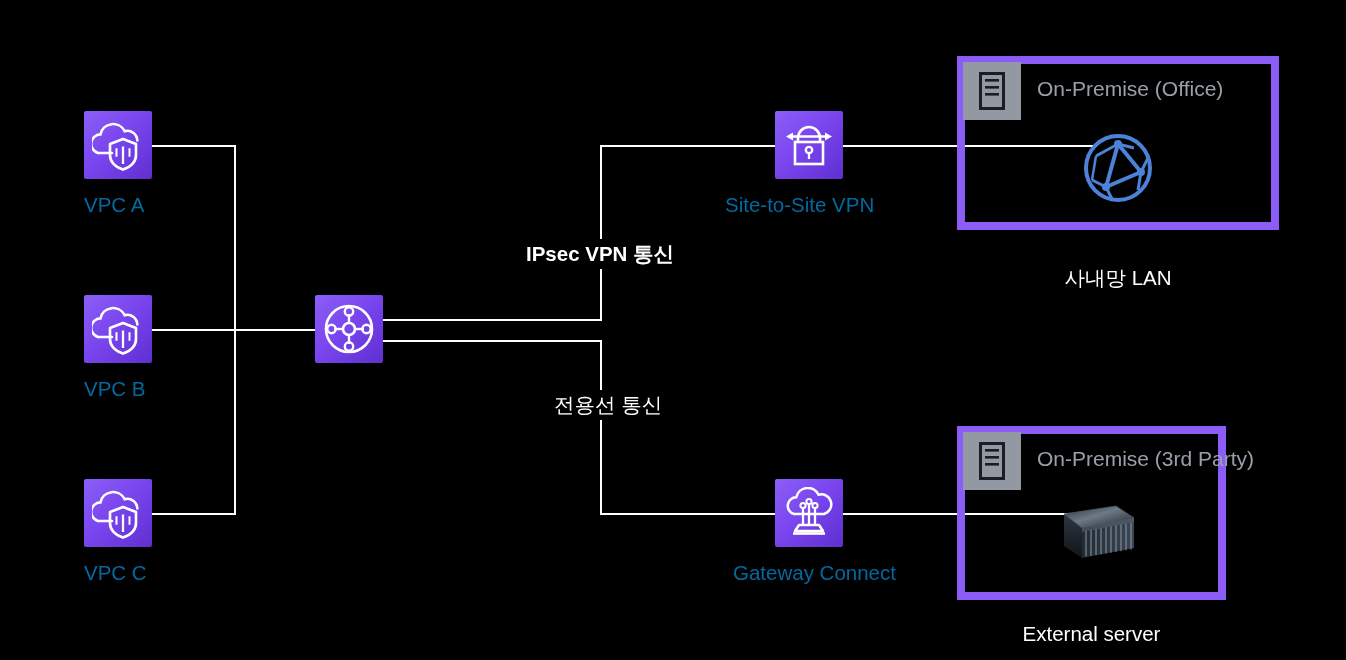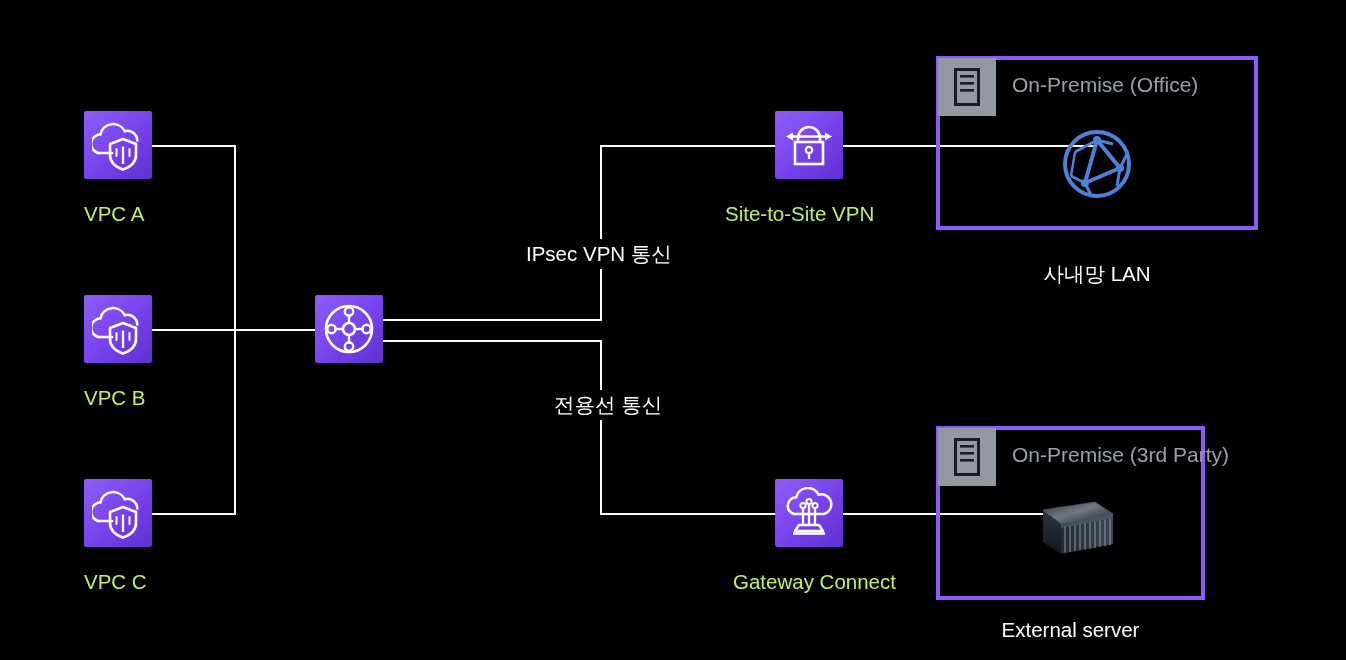--- a/index.html
+++ b/index.html
@@ -20,44 +20,45 @@
   .node { position: absolute; }
   .node-icon {
     width: 68px; height: 68px;
     border-radius: 2px;
     background: linear-gradient(135deg, #8c5ef7 0%, #7a46ef 45%, #5f2fd0 100%);
     display: flex; align-items: center; justify-content: center;
     position: relative; z-index: 5;
   }
   .node-icon svg { display: block; }
   .node-label {
-    margin-top: 23px;
-    color: #bef264;
+    margin-top: 14px;
+    color: #0369a1;
     font-size: 20.5px;
     line-height: 24px;
     white-space: nowrap;
   }
 
   
   .link-label {
     position: absolute;
     color: #ffffff;
     font-size: 20.5px;
     line-height: 24px;
     white-space: nowrap;
     background: #000000;
     padding: 3px 8px;
     z-index: 6;
   }
 
   
   .group {
     position: absolute;
-    border: 4px solid #8b5cf6;
+    border: 8px solid #8b5cf6;
     background: transparent;
+    margin-left: 21px;
   }
   .group-tab {
     position: absolute;
     left: -2px; top: -2px;
     width: 58px; height: 58px;
     background: #9299a3;
     display: flex; align-items: center; justify-content: center;
     z-index: 4;
   }
   .group-title {
@@ -277,16 +278,16 @@
         <circle cx="20" cy="18.5" r="2.6" fill="none" stroke="#ffffff" stroke-width="2"></circle>
         <circle cx="26" cy="14.5" r="2.6" fill="none" stroke="#ffffff" stroke-width="2"></circle>
         <circle cx="32" cy="18.5" r="2.6" fill="none" stroke="#ffffff" stroke-width="2"></circle>
         <path d="M16 38 h20 l4 6 h-28 z" fill="none" stroke="#ffffff" stroke-width="2.5" stroke-linejoin="round"></path>
         <line x1="10" y1="46.5" x2="42" y2="46.5" stroke="#ffffff" stroke-width="2.6"></line>
       </svg>
     </div>
     <div class="node-label" style="margin-left:-42px;">Gateway Connect</div>
   </div>
 
-  <div class="link-label" style="left:518px; top:239px;">IPsec VPN 통신</div>
+  <div class="link-label" style="left:518px; top:239px;font-weight:bold;">IPsec VPN 통신</div>
   <div class="link-label" style="left:546px; top:390px;">전용선 통신</div>
 
 </div>
 
 </body></html>

